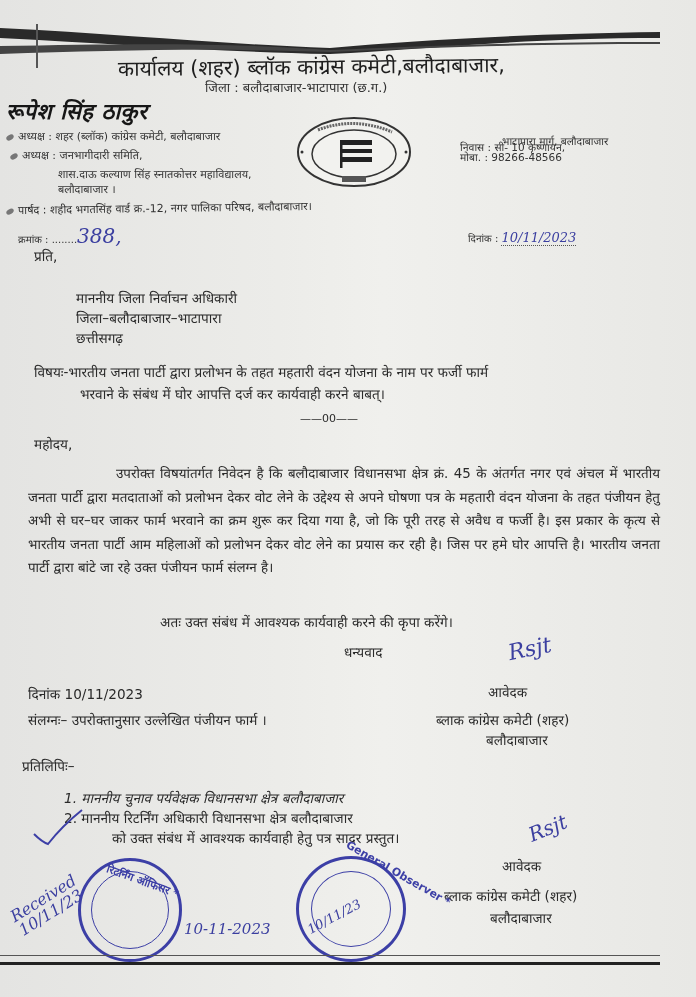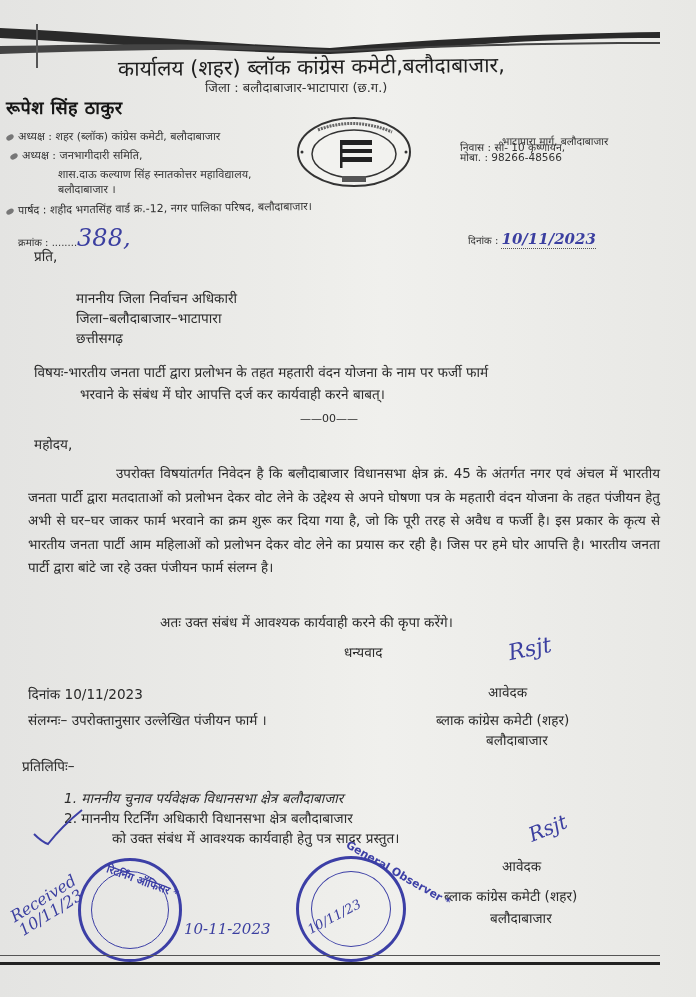--- a/index.html
+++ b/index.html
@@ -13,21 +13,21 @@
   .page {
     position: absolute; left: 0; top: 0; width: 696px; height: 997px;
     background: linear-gradient(90deg, #e4e4e2 0%, #ecece9 40%, #f0f0ed 55%, #e8e8e5 100%);
   }
   .abs { position: absolute; white-space: nowrap; }
   
   .swoosh-top { position:absolute; left:0; top:24px; width:660px; height:30px; }
   .vline { position:absolute; left:36px; top:24px; width:2px; height:44px; background:#555; }
   .hdr-title { left:118px; top:52px; font-size:21px; color:#1e1e1e; transform: rotate(-0.6deg); }
   .hdr-sub { left:205px; top:78px; font-size:13px; color:#333; }
-  .name { left:6px; top:95px; font-size:18px; font-weight:bold; color:#161616; letter-spacing:0.5px; }
+  .name { left:6px; top:95px; font-size:22px; font-weight:bold; color:#161616; letter-spacing:0.5px;font-style:italic; }
   .role { font-size:11px; color:#333; }
   .bullet { display:inline-block; width:8px; height:5px; background:#777; border-radius:50%; margin-right:4px; vertical-align:middle; transform:rotate(-30deg); }
   .logo { left:296px; top:116px; width:116px; height:72px; }
   .contact { font-size:10.5px; color:#333; }
   .handwritten { font-family: "DejaVu Serif", serif; font-style: italic; color:#3b3fa0; }
   .body-text { font-size:13.6px; color:#2a2a2a; }
   .para { left:28px; width:632px; font-size:13.4px; line-height:23.5px; white-space:normal; text-align:justify; color:#2a2a2a; }
   .rule { position:absolute; left:0; width:660px; height:2px; background:#333; }
   .stamp { position:absolute; border-radius:50%; border:3px solid #3c3fa6; }
 </style>
@@ -66,24 +66,24 @@
       <path d="M46,41 L76,41 L76,46 L46,46 Z" fill="#222"></path>
     </g>
     <rect x="46" y="60" width="24" height="6" fill="#555"></rect>
   </svg>
 
   <div class="abs contact" style="left:460px; top:116px;margin-top:24px;">निवास : सी- 10 कृष्णायन,</div>
   <div class="abs contact" style="left:502px; top:134px;">भाटापारा मार्ग, बलौदाबाजार</div>
   <div class="abs contact" style="left:460px; top:150px;">मोबा.   : 98266-48566</div>
 
   <div class="abs" style="left:18px; top:224px; font-size:10px; color:#333;">
-    <span>क्रमांक : ........</span><span class="handwritten" style="font-size:24px;">388,</span>
+    <span>क्रमांक : ........</span><span class="handwritten" style="font-size:20px;">388,</span>
   </div>
   <div class="abs" style="left:468px; top:230px; font-size:10px; color:#333;">
-    <span>दिनांक : </span><span class="handwritten" style="font-size:15px; border-bottom:1px dotted #555;font-weight:bold;">10/11/2023</span>
+    <span>दिनांक : </span><span class="handwritten" style="font-size:13px; border-bottom:1px dotted #555;">10/11/2023</span>
   </div>
   <div class="abs body-text" style="left:34px; top:246px;text-align:center;">प्रति,</div>
 
   <div class="abs body-text" style="left:76px; top:288px;">माननीय जिला निर्वाचन अधिकारी</div>
   <div class="abs body-text" style="left:76px; top:308px;">जिला–बलौदाबाजार–भाटापारा</div>
   <div class="abs body-text" style="left:76px; top:328px;">छत्तीसगढ़</div>
 
   <div class="abs body-text" style="left:34px; top:362px;">विषयः-भारतीय जनता पार्टी द्वारा प्रलोभन के तहत महतारी वंदन योजना के नाम पर फर्जी फार्म</div>
   <div class="abs body-text" style="left:80px; top:384px;">भरवाने के संबंध में घोर आपत्ति दर्ज कर कार्यवाही करने बाबत्।</div>
   <div class="abs" style="left:300px; top:412px; font-size:11px;">——00——</div>

